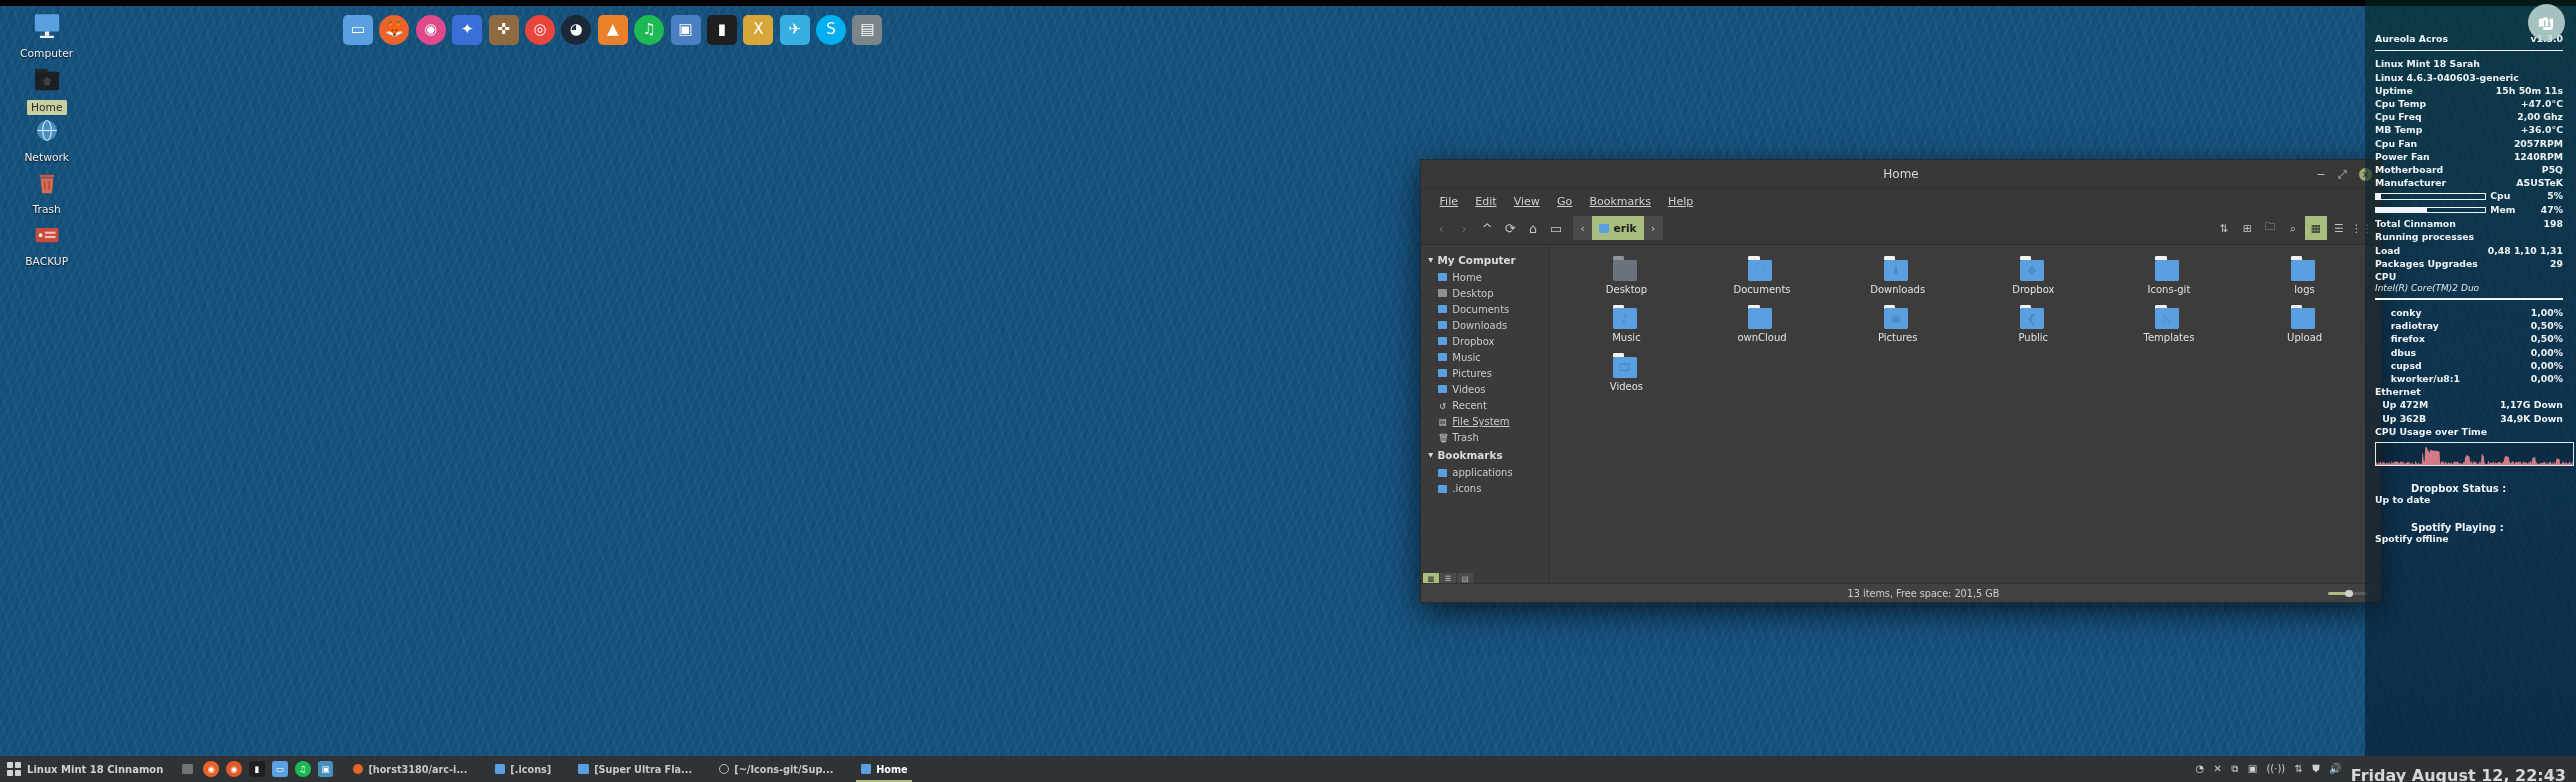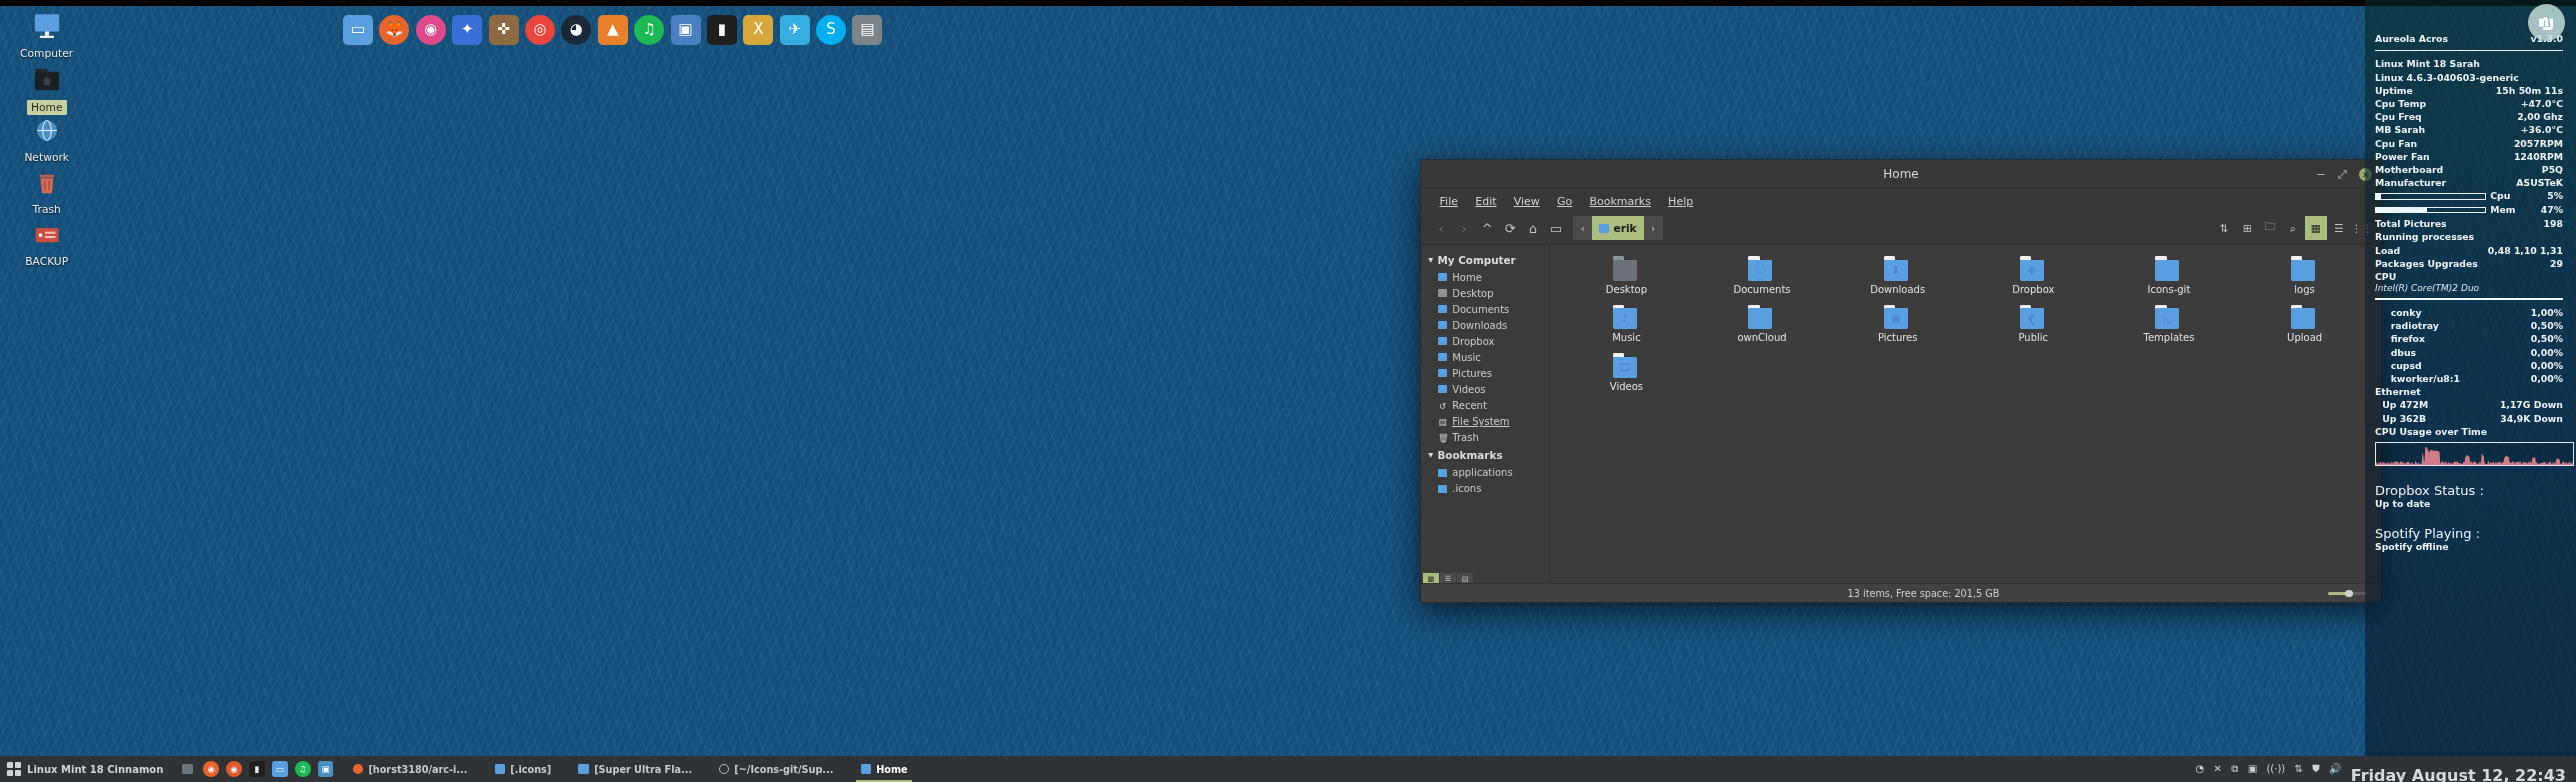--- a/index.html
+++ b/index.html
@@ -177,21 +177,21 @@
   .barrow { display:flex; align-items:center; gap:4.3px; font-size:9.3px; font-weight:bold; line-height:1.5; }
   .bar { width:111px; height:6.4px; border:0.7px solid #eef4f7; position:relative; }
   .bar > i { position:absolute; left:0; top:0; bottom:0; background:#eef4f7; display:block; }
   .barrow .k { min-width:24px; }
   .barrow .v { margin-left:auto; }
   .netrow { display:flex; justify-content:space-between; font-size:9.3px; font-weight:bold;
             line-height:1.45; padding-left:7.2px; }
   #cpugraph { margin-top:3.6px; width:199px; height:24px; border:0.7px solid #dfe9ef; position:relative;
               overflow:hidden; background:rgba(0,0,0,0.12); }
   #cpugraph svg { display:block; }
-  .ck-lbl { font-size:13px; font-weight:normal; }
+  .ck-lbl { font-size:10px; font-weight:bold;margin-left:36px; }
   .ck-right { text-align:left; font-size:9.3px; font-weight:bold; }
 
   
   #taskbar {
     position:absolute; left:0; bottom:0; width:2576px; height:26px;
     background:#2f3336; display:flex; align-items:center; z-index:50;
   }
   #menu-btn { display:flex; align-items:center; gap:6.4px; padding:0 8.6px 0 7.2px; height:26px; cursor:pointer; }
   #menu-btn .grid4 { display:grid; grid-template-columns:5.7px 5.7px; grid-template-rows:5.7px 5.7px; gap:2.1px; }
   #menu-btn .grid4 i { background:#cfd3d6; border-radius:0.7px; display:block; }
@@ -559,21 +559,21 @@
         </div>
         <div class="ck-row">
           <span class="k">Cpu Temp</span>
           <span class="v">+47.0°C</span>
         </div>
         <div class="ck-row">
           <span class="k">Cpu Freq</span>
           <span class="v">2,00 Ghz</span>
         </div>
         <div class="ck-row">
-          <span class="k">MB Sarah</span>
+          <span class="k">MB Temp</span>
           <span class="v">+36.0°C</span>
         </div>
         <div class="ck-row">
           <span class="k">Cpu Fan</span>
           <span class="v">2057RPM</span>
         </div>
         <div class="ck-row">
           <span class="k">Power Fan</span>
           <span class="v">1240RPM</span>
         </div>
@@ -597,21 +597,21 @@
         <div class="barrow">
           <span class="bar">
             <i style="width:47%"></i>
           </span>
           <span class="k">Mem</span>
           <span class="v">47%</span>
         </div>
       </div>
     <div id="ck-counters">
         <div class="ck-row">
-          <span class="k">Total Pictures</span>
+          <span class="k">Total Cinnamon</span>
           <span class="v">198</span>
         </div>
         <div class="ck-row">
           <span class="k">Running processes</span>
           <span class="v"></span>
         </div>
         <div class="ck-row">
           <span class="k">Load</span>
           <span class="v">0,48 1,10 1,31</span>
         </div>

